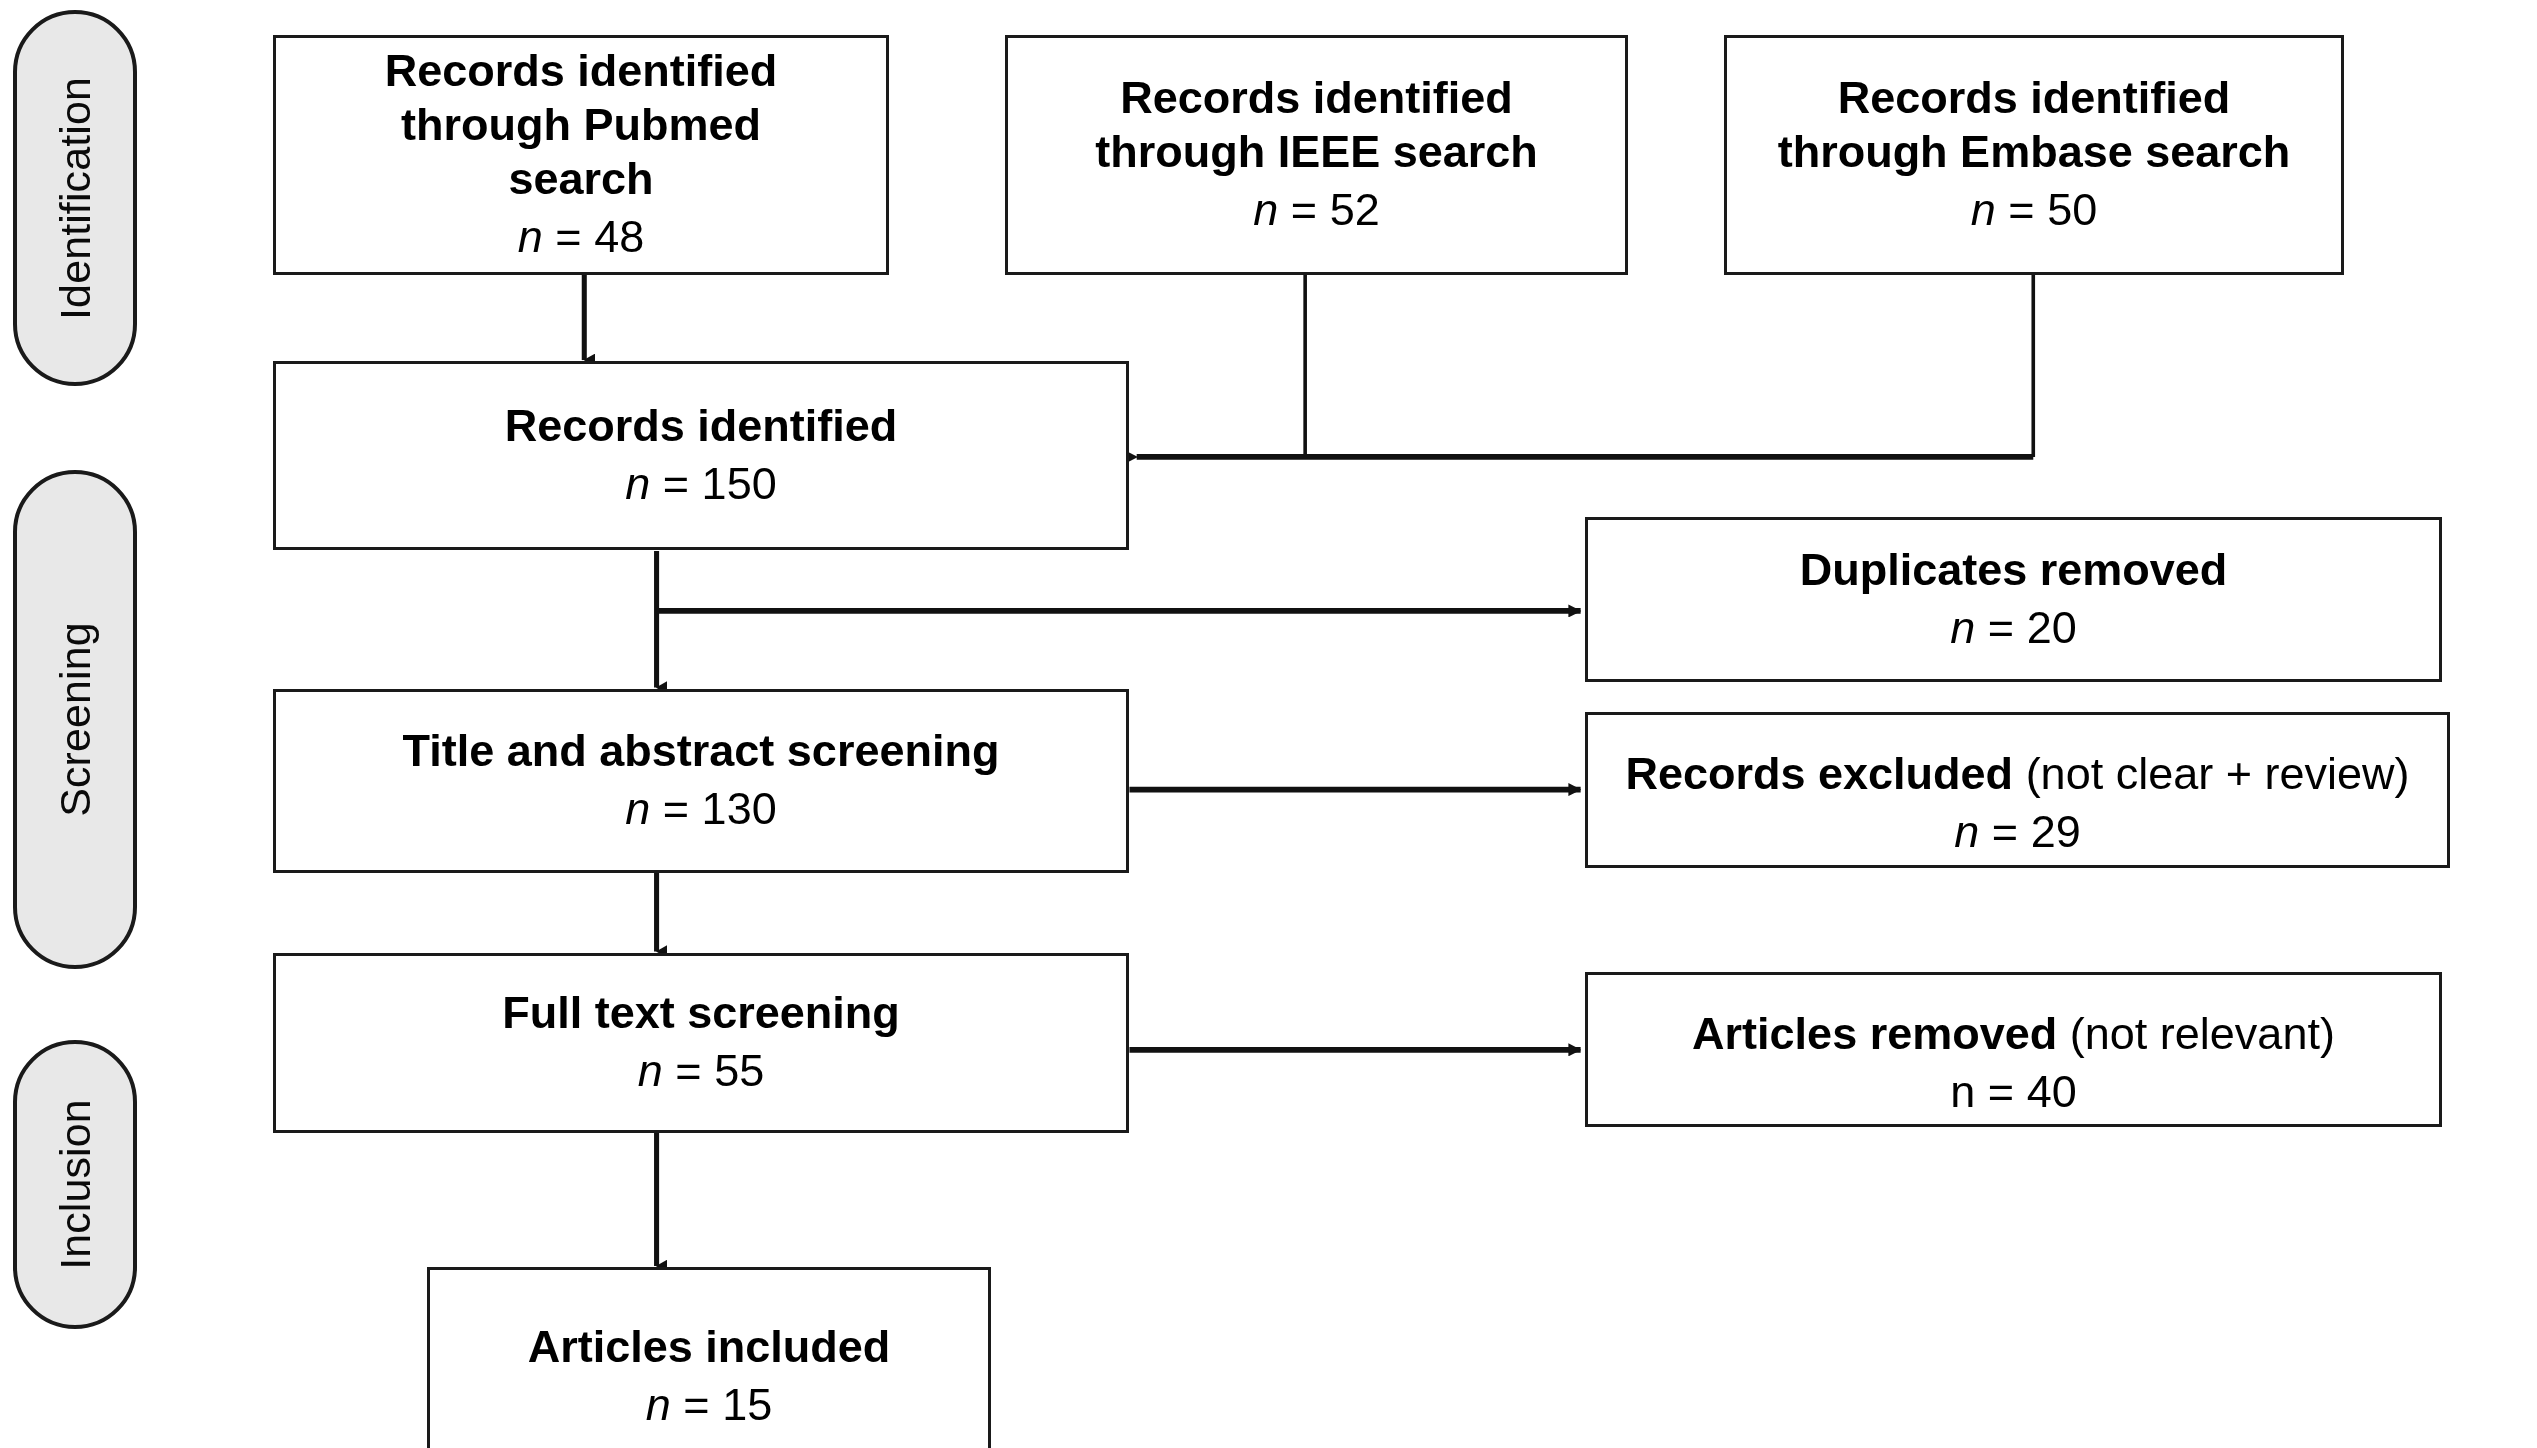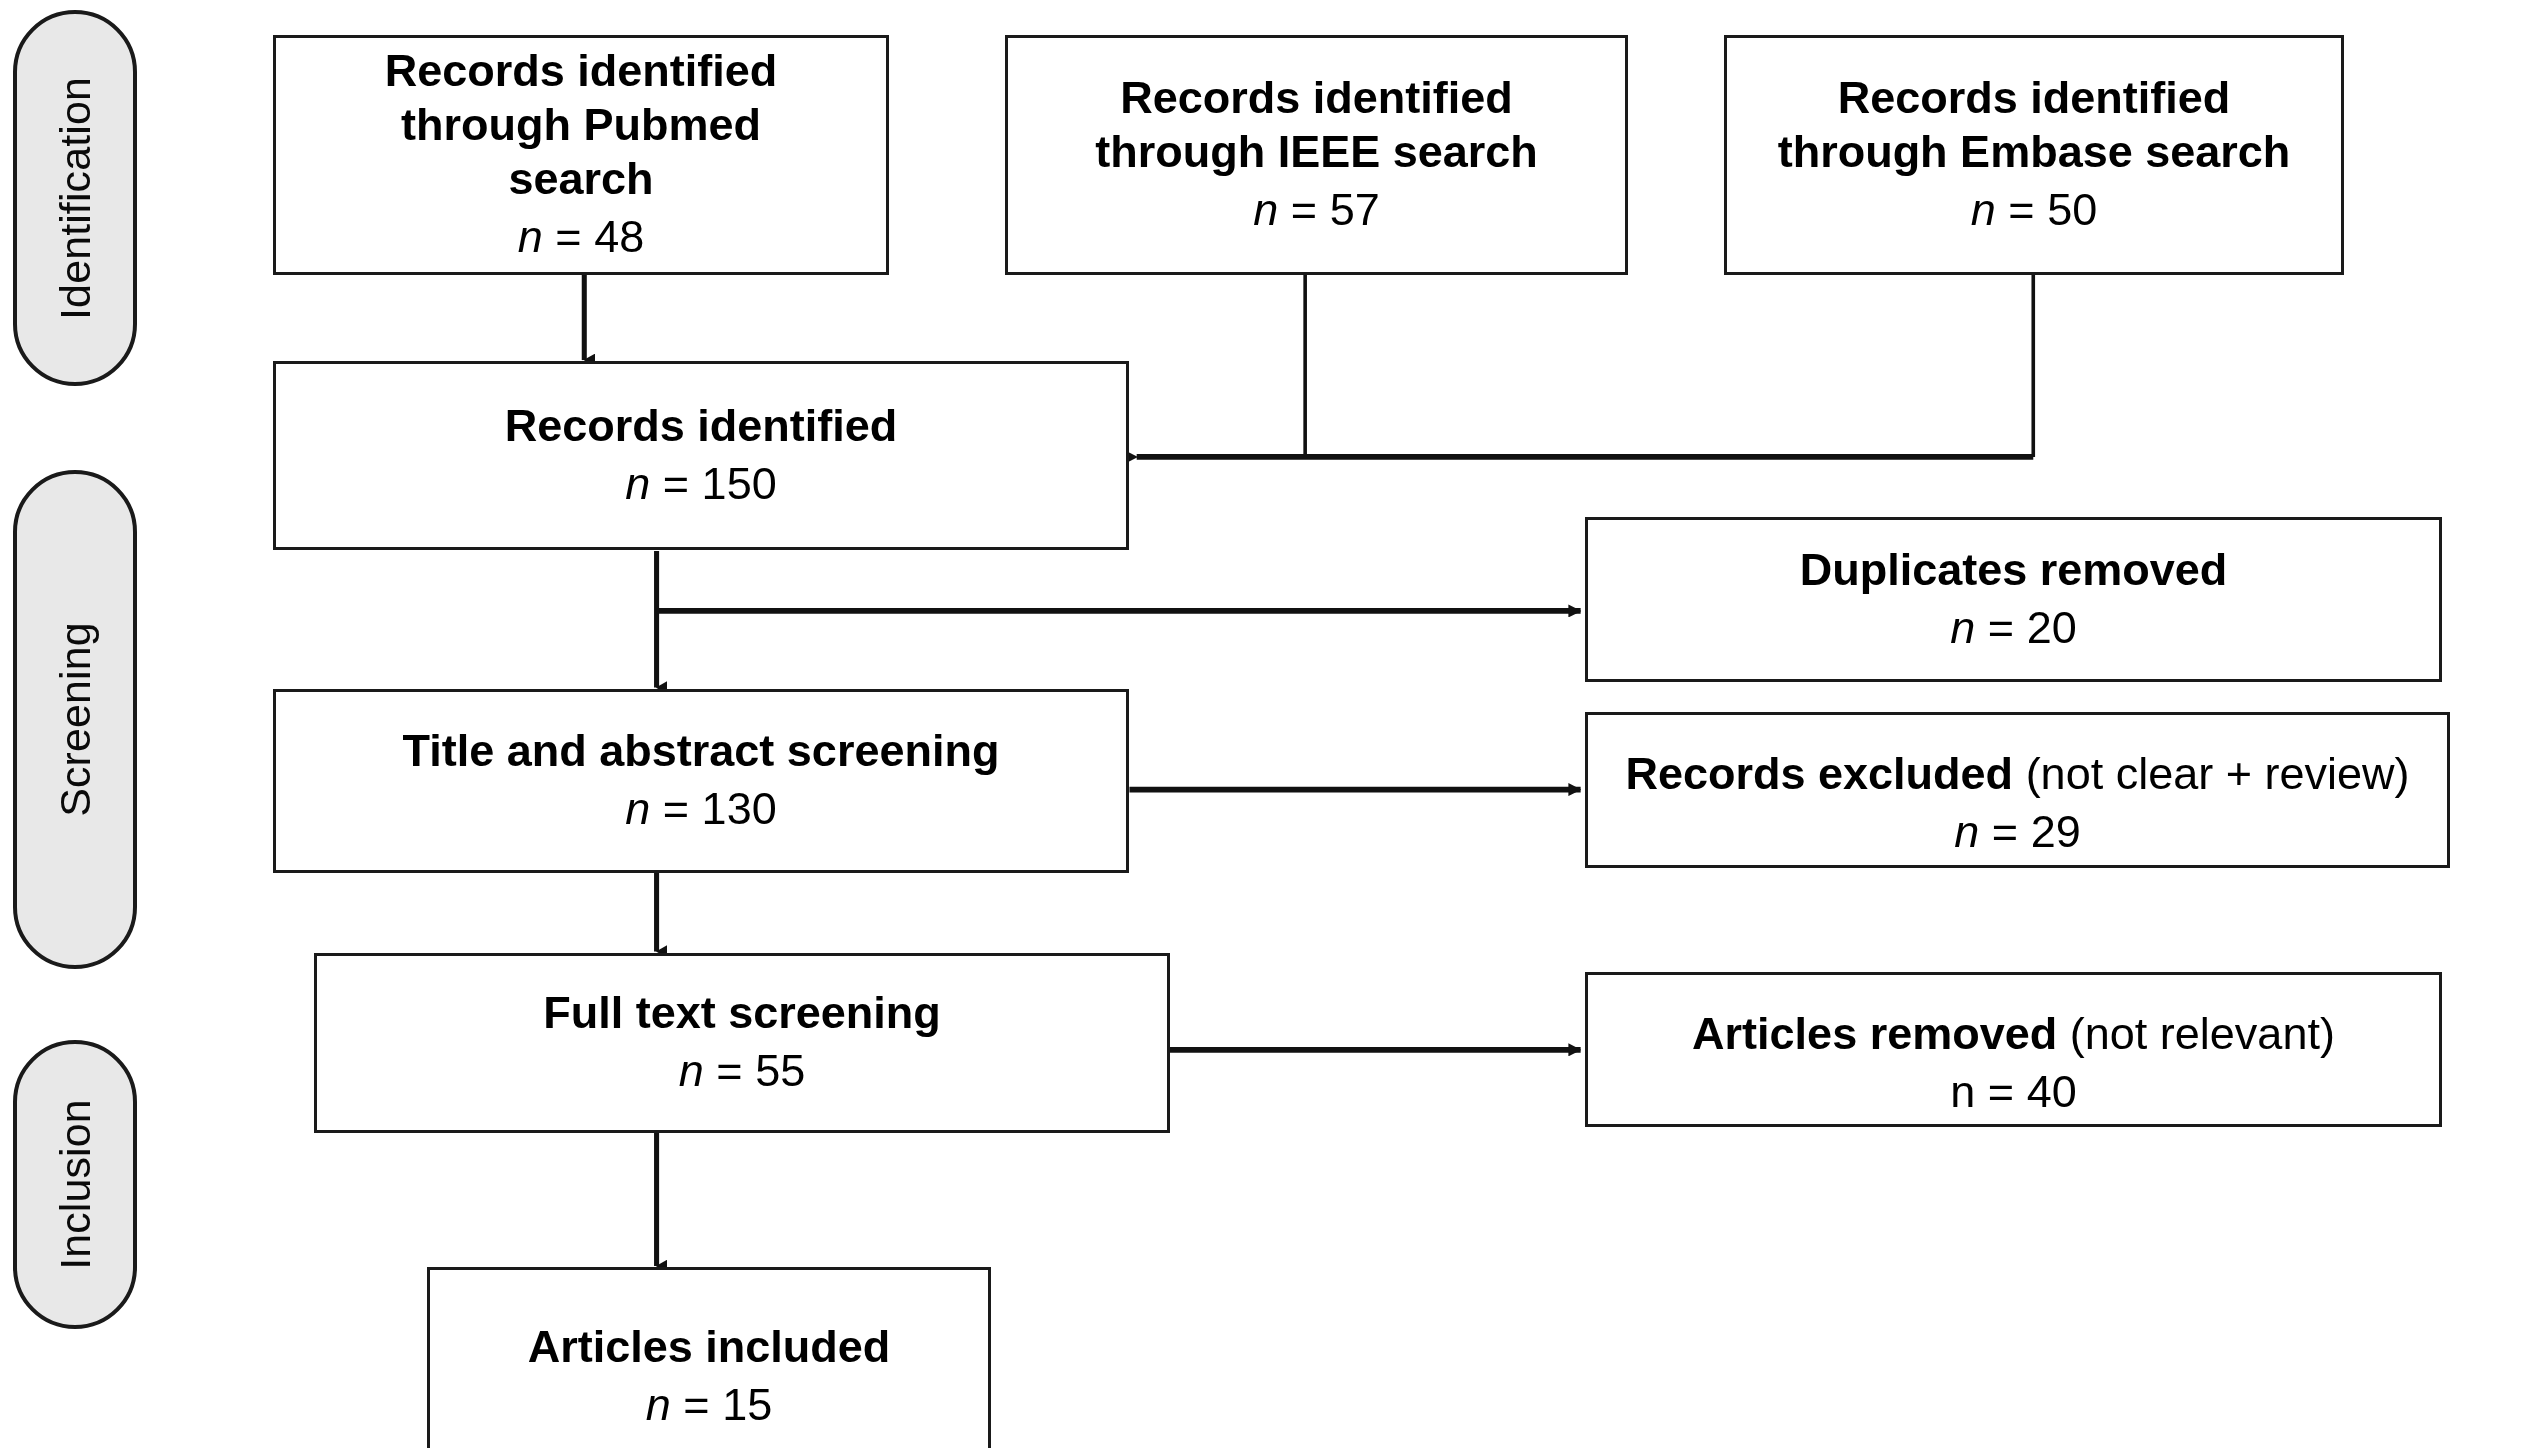--- a/index.html
+++ b/index.html
@@ -143,21 +143,21 @@
       <span class="nvar">n</span>
       <span>= 48</span>
     </div>
   </div>
 
   <div class="flow-box" style="left:1005px; top:35px; width:623px; height:240px;">
     <div class="box-title">Records identified
 through IEEE search</div>
     <div class="box-count">
       <span class="nvar">n</span>
-      <span>= 57</span>
+      <span>= 52</span>
     </div>
   </div>
 
   <div class="flow-box" style="left:1724px; top:35px; width:620px; height:240px;">
     <div class="box-title">Records identified
 through Embase search</div>
     <div class="box-count">
       <span class="nvar">n</span>
       <span>= 50</span>
     </div>
@@ -190,21 +190,21 @@
   <div class="flow-box" style="left:1585px; top:712px; width:865px; height:156px;">
     <div class="box-title-wrap">
       <span>Records excluded</span><span class="box-note"> (not clear + review)</span>
     </div>
     <div class="box-count">
       <span class="nvar">n</span>
       <span>= 29</span>
     </div>
   </div>
 
-  <div class="flow-box" style="left:273px; top:953px; width:856px; height:180px;margin-left:41px;">
+  <div class="flow-box" style="left:273px; top:953px; width:856px; height:180px;">
     <div class="box-title">Full text screening</div>
     <div class="box-count">
       <span class="nvar">n</span>
       <span>= 55</span>
     </div>
   </div>
 
   <div class="flow-box" style="left:1585px; top:972px; width:857px; height:155px;">
     <div class="box-title-wrap">
       <span>Articles removed</span><span class="box-note">  (not relevant)</span>

